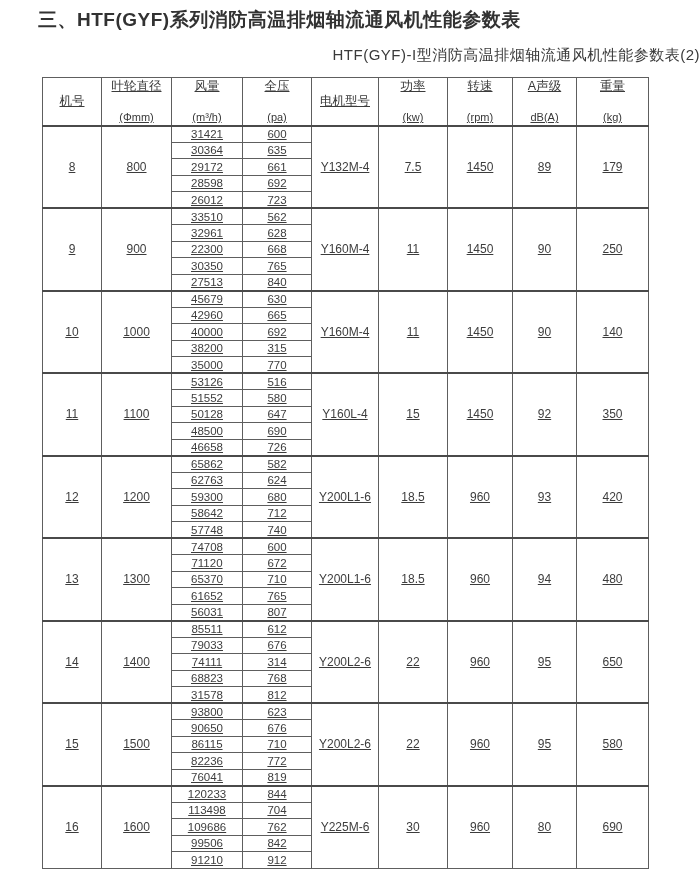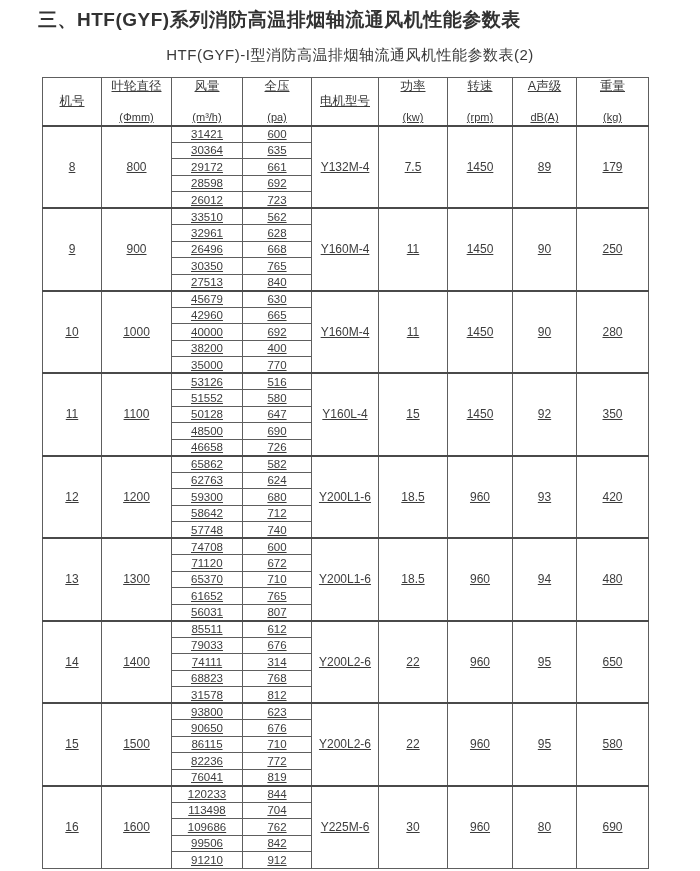--- a/index.html
+++ b/index.html
@@ -12,21 +12,21 @@
     position: relative;
     overflow: hidden;
   }
   .doc-title {
     position: absolute; left: 38px; top: 7px;
     font-size: 19px; font-weight: bold; color: #323232;
     letter-spacing: 0.5px; white-space: nowrap;
   }
   .doc-subtitle {
     position: absolute; left: 0; top: 46px; width: 100%;
-    text-align: center; font-size: 15px; color: #3a3a3a;
+    text-align: right; font-size: 15px; color: #3a3a3a;
     letter-spacing: 0.5px;
   }
   table.fan {
     position: absolute; left: 42px; top: 77px;
     width: 606px;
     border-collapse: collapse; table-layout: fixed;
     border: 1px solid #a21caf;
     text-decoration: underline;
   }
   table.fan th, table.fan td {
@@ -149,53 +149,53 @@
         <td rowspan="5" class="big">11</td>
         <td rowspan="5" class="big">1450</td>
         <td rowspan="5" class="big">90</td>
         <td rowspan="5" class="big">250</td>
       </tr>
       <tr>
         <td>32961</td>
         <td>628</td>
       </tr>
       <tr>
-        <td>26496</td>
+        <td>22300</td>
         <td>668</td>
       </tr>
       <tr>
         <td>30350</td>
         <td>765</td>
       </tr>
       <tr>
         <td>27513</td>
         <td>840</td>
       </tr>
       <tr class="group-start">
         <td rowspan="5" class="big">10</td>
         <td rowspan="5" class="big">1000</td>
         <td>45679</td>
         <td>630</td>
         <td rowspan="5" class="big">Y160M-4</td>
         <td rowspan="5" class="big">11</td>
         <td rowspan="5" class="big">1450</td>
         <td rowspan="5" class="big">90</td>
-        <td rowspan="5" class="big">280</td>
+        <td rowspan="5" class="big">140</td>
       </tr>
       <tr>
         <td>42960</td>
         <td>665</td>
       </tr>
       <tr>
         <td>40000</td>
         <td>692</td>
       </tr>
       <tr>
         <td>38200</td>
-        <td>400</td>
+        <td>315</td>
       </tr>
       <tr>
         <td>35000</td>
         <td>770</td>
       </tr>
       <tr class="group-start">
         <td rowspan="5" class="big">11</td>
         <td rowspan="5" class="big">1100</td>
         <td>53126</td>
         <td>516</td>

